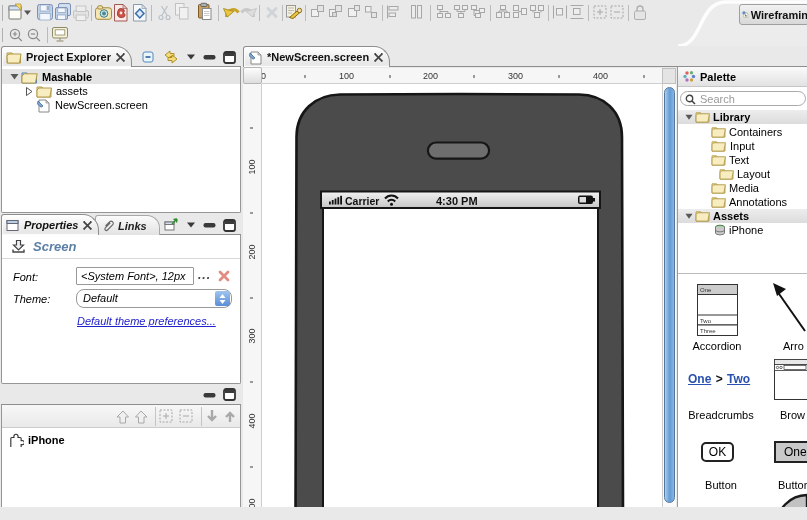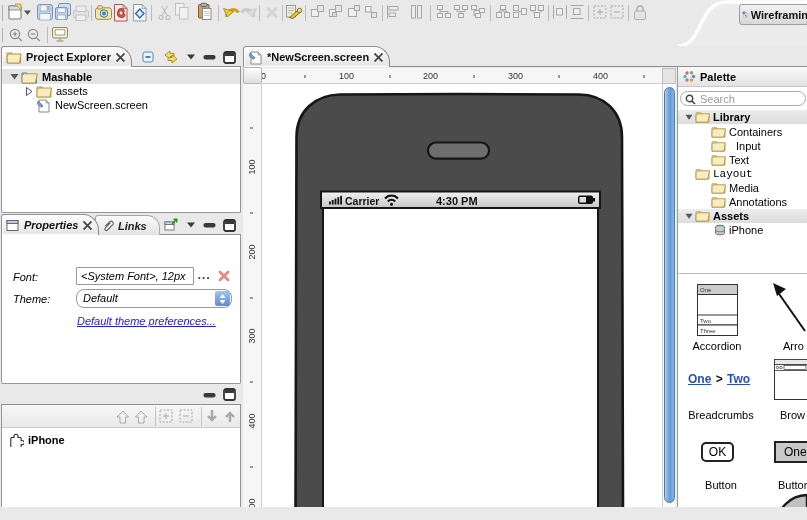--- a/index.html
+++ b/index.html
@@ -361,20 +361,27 @@
           <rect x="0.5" y="4" width="12" height="4.5" rx="2" fill="#3a3a3a"></rect>
         </svg>
       <svg width="13" height="13" viewBox="0 0 13 13">
           <rect x="1" y="1" width="11" height="11" rx="2" fill="#fff" stroke="#333" stroke-width="1.8"></rect>
           <rect x="2" y="2" width="9" height="3" fill="#3a3a3a"></rect>
         </svg>
     </div>
   </div>
   <div class="vbody" style="top:21px;">
 
+    <div class="abs" style="left:0;top:0;width:100%;height:24px;border-bottom:1px solid #d8d8d8;">
+      <svg width="15" height="15" viewBox="0 0 15 15" style="position:absolute;left:9px;top:4px;">
+        <path d="M5.5 1.5 h4 v4.5 h3 l-5 5 -5 -5 h3 z" fill="#f0f0f5" stroke="#444" stroke-width="1.2"></path>
+        <path d="M2 10.5 v2.5 h11 v-2.5" fill="none" stroke="#444" stroke-width="1.4"></path>
+      </svg>
+      <span style="position:absolute;left:31px;top:4px;font-size:13px;font-weight:bold;color:#5b7fa6;">Screen</span>
+    </div>
 
     <div class="abs" style="left:11px;top:36px;font-size:11px;">Font:</div>
     <div class="abs" style="left:74px;top:32px;width:118px;height:18px;background:#fff;border:1px solid #999;border-radius:1px;font-size:11px;line-height:16px;padding-left:4px;">&lt;System Font&gt;, 12px</div>
     <div class="abs" style="left:196px;top:33px;font-size:12px;font-weight:bold;color:#444;letter-spacing:1px;">...</div>
     <svg class="abs" style="left:216px;top:35px;" width="12" height="12" viewBox="0 0 12 12">
         <path d="M2 2 L10 10 M10 2 L2 10" stroke="#e28b82" stroke-width="2.8" stroke-linecap="round"></path>
       </svg>
 
     <div class="abs" style="left:11px;top:58px;font-size:11px;">Theme:</div>
     <div class="abs" style="left:74px;top:54px;width:156px;height:19px;background:#fff;border:1px solid #999;border-radius:8px;font-size:11px;line-height:17px;padding-left:6px;">Default
@@ -566,30 +573,30 @@
         <path d="M1 2 h5 l1.5 2 h7.5 v8 h-14 z" fill="#f5e6a2" stroke="#b29a4a"></path>
         <path d="M1 5 l2 -2 h12.5 l-1.7 9 h-12.8 z" fill="#f7edc0" stroke="#b29a4a"></path>
       </svg>
       <span style="margin-left:3px;">Containers</span>
     </div>
   <div class="treerow" style="left:33px;top:72px;">
       <svg width="15" height="12" viewBox="0 0 16 13">
         <path d="M1 2 h5 l1.5 2 h7.5 v8 h-14 z" fill="#f5e6a2" stroke="#b29a4a"></path>
         <path d="M1 5 l2 -2 h12.5 l-1.7 9 h-12.8 z" fill="#f7edc0" stroke="#b29a4a"></path>
       </svg>
-      <span style="margin-left:10px;">Input</span>
+      <span style="margin-left:4px;">Input</span>
     </div>
   <div class="treerow" style="left:33px;top:86px;">
       <svg width="15" height="12" viewBox="0 0 16 13">
         <path d="M1 2 h5 l1.5 2 h7.5 v8 h-14 z" fill="#f5e6a2" stroke="#b29a4a"></path>
         <path d="M1 5 l2 -2 h12.5 l-1.7 9 h-12.8 z" fill="#f7edc0" stroke="#b29a4a"></path>
       </svg>
       <span style="margin-left:3px;">Text</span>
     </div>
-  <div class="treerow" style="left:17px;top:100px;font-family:Liberation Mono, monospace;">
+  <div class="treerow" style="left:41px;top:100px;">
       <svg width="15" height="12" viewBox="0 0 16 13">
         <path d="M1 2 h5 l1.5 2 h7.5 v8 h-14 z" fill="#f5e6a2" stroke="#b29a4a"></path>
         <path d="M1 5 l2 -2 h12.5 l-1.7 9 h-12.8 z" fill="#f7edc0" stroke="#b29a4a"></path>
       </svg>
       <span style="margin-left:3px;">Layout</span>
     </div>
   <div class="treerow" style="left:33px;top:114px;">
       <svg width="15" height="12" viewBox="0 0 16 13">
         <path d="M1 2 h5 l1.5 2 h7.5 v8 h-14 z" fill="#f5e6a2" stroke="#b29a4a"></path>
         <path d="M1 5 l2 -2 h12.5 l-1.7 9 h-12.8 z" fill="#f7edc0" stroke="#b29a4a"></path>

